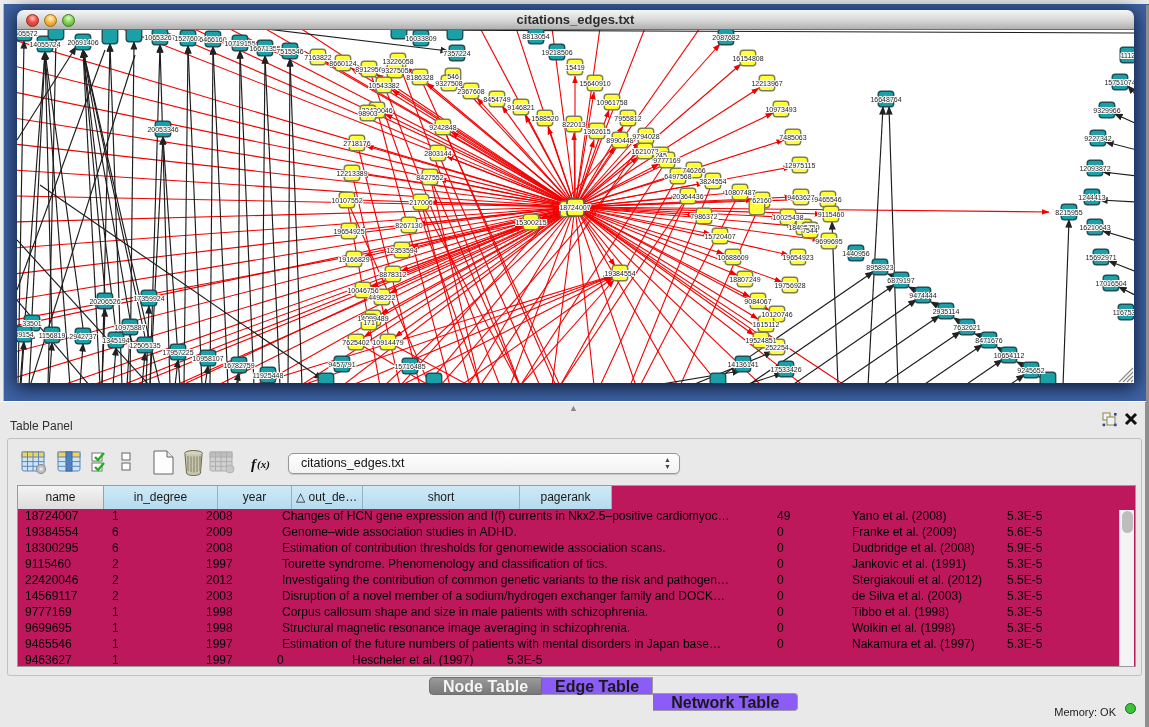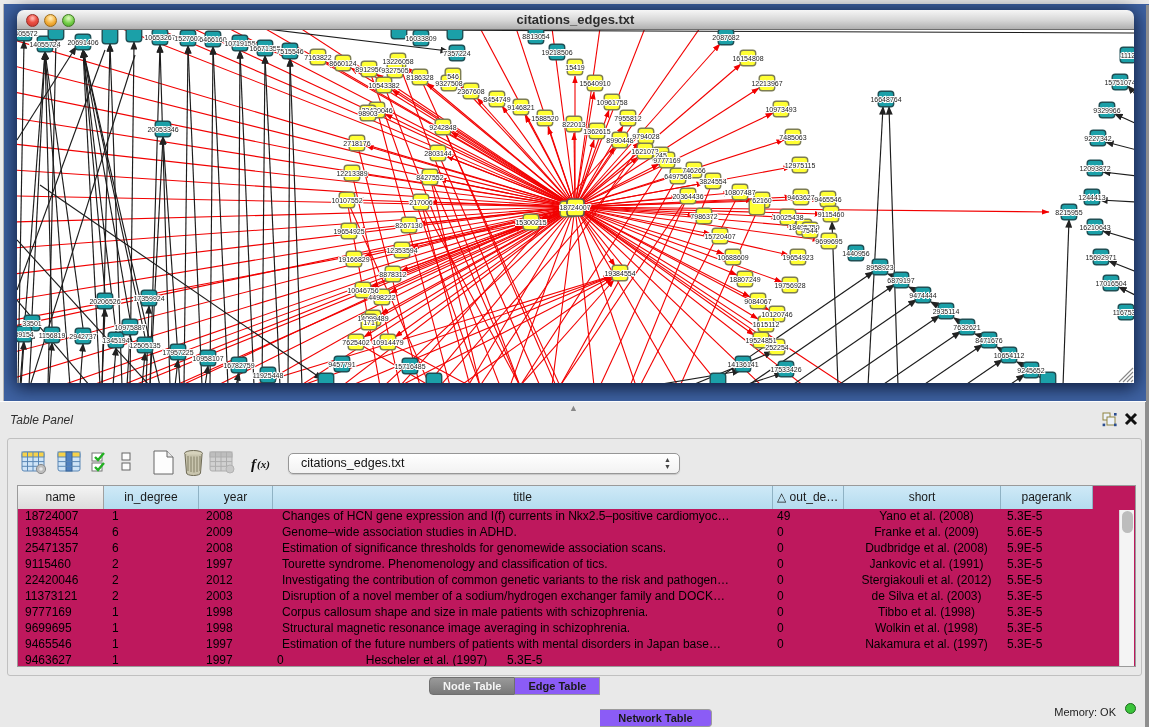--- a/index.html
+++ b/index.html
@@ -10,43 +10,43 @@
   background:linear-gradient(#f6f6f6, #d6d6d6 55%, #b0b0b0); border-bottom:1px solid #6e6e6e;
   text-align:center; font-size:13px; font-weight:bold; color:#2c2c2c; line-height:19px; }
 .tl { position:absolute; top:4px; width:13px; height:13px; border-radius:50%; }
 #tl-r { left:9px; background:radial-gradient(circle at 50% 30%, #ffb0a8 8%, #ec5044 45%, #c93a30 90%); border:1px solid #9a2b24;}
 #tl-y { left:27px; background:radial-gradient(circle at 50% 30%, #ffe9b0 8%, #f3ae38 55%, #d88e23 90%); border:1px solid #9e6c17;}
 #tl-g { left:45px; background:radial-gradient(circle at 50% 30%, #d2f5b0 8%, #73ce47 55%, #52a830 90%); border:1px solid #3f7a20;}
 #graph { position:absolute; left:0; top:20px; width:1117px; height:353px; background:#fff; display:block; }
 .nl { font-size:7px; fill:#1a1a1a; text-anchor:middle; paint-order:stroke; stroke:#ffffff; stroke-width:2px; font-family:"Liberation Sans",sans-serif; }
 #tablepanel { position:absolute; left:0; top:401px; width:1149px; height:326px; background:#e9e9e9; border-top:1px solid #fdfdfd; }
 #tp-bar { position:absolute; left:0; top:0; width:1149px; height:30px; font-size:12px; color:#303030; }
-#tp-bar span.tt { position:absolute; left:10px; top:11px;font-style:italic; }
+#tp-bar span.tt { position:absolute; left:10px; top:17px; }
 #grip { position:absolute; left:569px; top:1px; color:#888; font-size:9px; }
 #ico-float { position:absolute; left:1102px; top:10px; }
 #ico-x { position:absolute; left:1124px; top:10px; }
 #panelbox { position:absolute; left:7px; top:36px; width:1135px; height:238px; background:#e9e9e9; border:1px solid #c0c0c0; border-radius:3px; }
 #toolbar { position:absolute; left:0; top:0; width:100%; height:42px; }
 #dropdown { position:absolute; left:280px; top:14px; width:392px; height:21px; background:linear-gradient(#ffffff,#f2f2f2); border:1px solid #969696; border-radius:5px; font-size:12.5px; color:#111; line-height:19px; padding-left:12px; box-shadow:0 1px 1px rgba(0,0,0,0.15); }
 #dd-ar { position:absolute; right:8px; top:2px; font-size:7px; color:#444; line-height:7px; text-align:center; }
 #tbl { position:absolute; left:9px; top:46px; width:1119px; height:182px; background:#be185d; border:1px solid #9a9a9a; overflow:hidden; }
 #thead { position:absolute; left:0; top:0; width:1118px; height:23px; display:flex; font-size:12px; color:#1a1a1a; }
 .th { height:23px; background:linear-gradient(#cfe9f7,#b4dcef); border-right:1px solid #8fb2c4; text-align:center; line-height:22px; }
 .th0 { width:86px; background:linear-gradient(#f4f4f4,#dcdcdc); border-right:1px solid #a0a0a0; }
-.th1 { width:95px; } .th2 { width:74px; } .th3 { width:500px; } .th4 { width:71px; text-align:left; padding-left:4px; }
+.th1 { width:114px; } .th2 { width:74px; } .th3 { width:500px; } .th4 { width:71px; text-align:left; padding-left:4px; }
 .th5 { width:157px; } .th6 { width:92px; }
 #tbody { position:absolute; left:0; top:23px; width:1118px; }
 .tr { display:flex; height:16px; font-size:12px; color:#000; white-space:nowrap; }
 .c { overflow:hidden; }
 .c0 { width:86px; padding-left:7px; } .c1 { width:95px; padding-left:8px; } .c2 { width:74px; padding-left:7px; }
-.c3 { width:500px; padding-left:9px; } .c4 { width:71px; padding-left:4px; } .c5 { width:157px; padding-left:8px;text-align:center; }
+.c3 { width:500px; padding-left:9px; } .c4 { width:71px; padding-left:4px; } .c5 { width:157px; padding-left:8px; }
 .c6 { width:92px; padding-left:6px; }
 #vsb { position:absolute; right:1px; top:24px; width:15px; height:157px; background:#f4f4f4; border-left:1px solid #d8d8d8; }
 #vsb-thumb { position:absolute; left:2px; top:1px; width:11px; height:22px; background:#bdbdbd; border-radius:6px; }
-#tabs { position:absolute; left:429px; top:275px; height:18px; display:flex; font-size:11px; font-weight:bold; }
+#tabs { position:absolute; left:429px; top:275px; height:18px; display:flex; font-size:16px; font-weight:bold;align-items:center; }
 .tab { height:18px; line-height:17px; padding:0 13px; background:#8b5cf6; border:1px solid #9b9b9b; border-left:none; color:#1a1a1a; }
 .tab.sel { background:linear-gradient(#9a9a9a,#787878); color:#f5f5f5; border:1px solid #6f6f6f; border-radius:4px 0 0 4px; }
 .tab.last { border-radius:0 4px 4px 0;margin-top:32px; }
 #status { position:absolute; left:0; top:294px; width:1149px; height:32px; font-size:11px; color:#222; }
 #status .mem { position:absolute; right:33px; top:10px; }
 #memdot { position:absolute; right:13px; top:7px; width:11px; height:11px; border-radius:50%; background:#3bc43b; border:1.5px solid #1d6b1d; }
 #rstrip { position:absolute; right:0px; top:0; width:4px; height:326px; background:#8f8f8f; }
 #gstrip { position:absolute; left:1146px; top:5px; width:3px; height:722px; background:#8e8e8e; z-index:40; }
 #lstrip { position:absolute; left:0px; top:4px; width:4px; height:397px; background:#ececec; border-right:1px solid #b5b5b5; }
 </style></head>
@@ -645,21 +645,20 @@
           <text x="243" y="26" font-size="15" font-style="italic" font-weight="bold" font-family="Liberation Serif" fill="#111">f</text>
           <text x="249" y="25" font-size="11" font-style="italic" font-weight="bold" font-family="Liberation Serif" fill="#111">(x)</text>
         </svg>
         <div id="dropdown">citations_edges.txt<span id="dd-ar">▲<br>▼</span></div>
       </div>
       <div id="tbl">
         <div id="thead">
           <div class="th th0">name</div>
             <div class="th th1">in_degree</div>
             <div class="th th2">year</div>
-          <div class="th th3">title</div>
             <div class="th th4">△ out_de…</div>
             <div class="th th5">short</div>
           <div class="th th6">pagerank</div>
         </div>
         <div id="tbody">
 <div class="tr">
               <div class="c c0">18724007</div>
               <div class="c c1">1</div>
               <div class="c c2">2008</div>
               <div class="c c3">Changes of HCN gene expression and I(f) currents in Nkx2.5–positive cardiomyoc…</div>
@@ -670,24 +669,24 @@
 <div class="tr">
               <div class="c c0">19384554</div>
               <div class="c c1">6</div>
               <div class="c c2">2009</div>
               <div class="c c3">Genome–wide association studies in ADHD.</div>
               <div class="c c4">0</div>
               <div class="c c5">Franke et al. (2009)</div>
               <div class="c c6">5.6E-5</div>
             </div>
 <div class="tr">
-              <div class="c c0">25471357</div>
+              <div class="c c0">18300295</div>
               <div class="c c1">6</div>
               <div class="c c2">2008</div>
-              <div class="c c3">Estimation of significance thresholds for genomewide association scans.</div>
+              <div class="c c3">Estimation of contribution thresholds for genomewide association scans.</div>
               <div class="c c4">0</div>
               <div class="c c5">Dudbridge et al. (2008)</div>
               <div class="c c6">5.9E-5</div>
             </div>
 <div class="tr">
               <div class="c c0">9115460</div>
               <div class="c c1">2</div>
               <div class="c c2">1997</div>
               <div class="c c3">Tourette syndrome. Phenomenology and classification of tics.</div>
               <div class="c c4">0</div>
@@ -697,21 +696,21 @@
 <div class="tr">
               <div class="c c0">22420046</div>
               <div class="c c1">2</div>
               <div class="c c2">2012</div>
               <div class="c c3">Investigating the contribution of common genetic variants to the risk and pathogen…</div>
               <div class="c c4">0</div>
               <div class="c c5">Stergiakouli et al. (2012)</div>
               <div class="c c6">5.5E-5</div>
             </div>
 <div class="tr">
-              <div class="c c0">11373121</div>
+              <div class="c c0">14569117</div>
               <div class="c c1">2</div>
               <div class="c c2">2003</div>
               <div class="c c3">Disruption of a novel member of a sodium/hydrogen exchanger family and DOCK…</div>
               <div class="c c4">0</div>
               <div class="c c5">de Silva et al. (2003)</div>
               <div class="c c6">5.3E-5</div>
             </div>
 <div class="tr">
               <div class="c c0">9777169</div>
               <div class="c c1">1</div>

